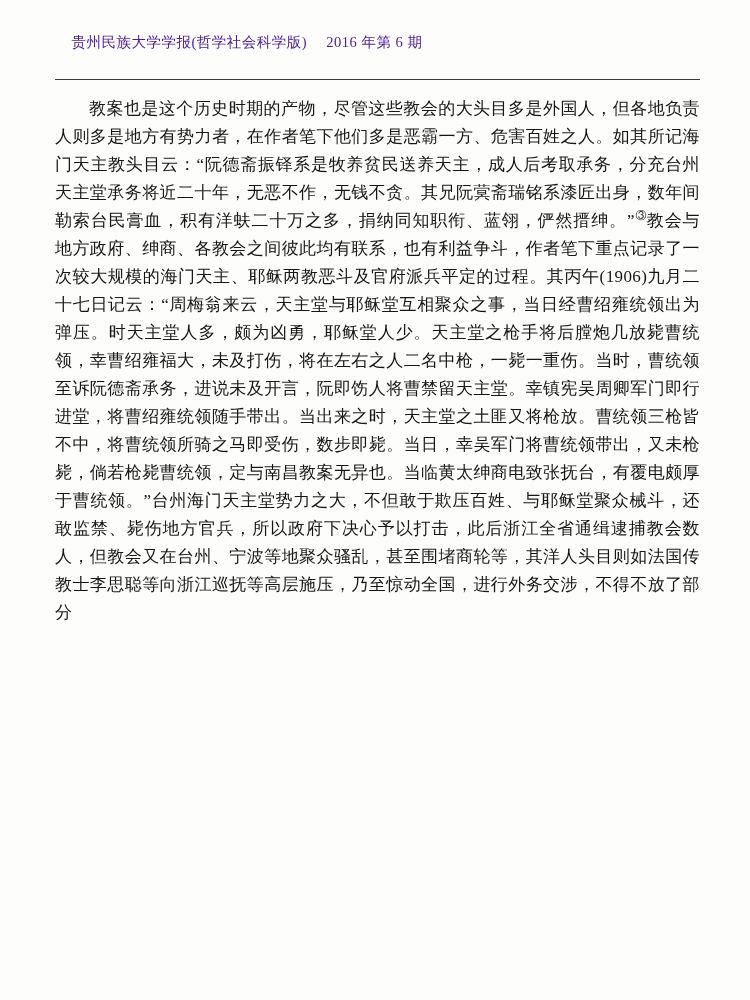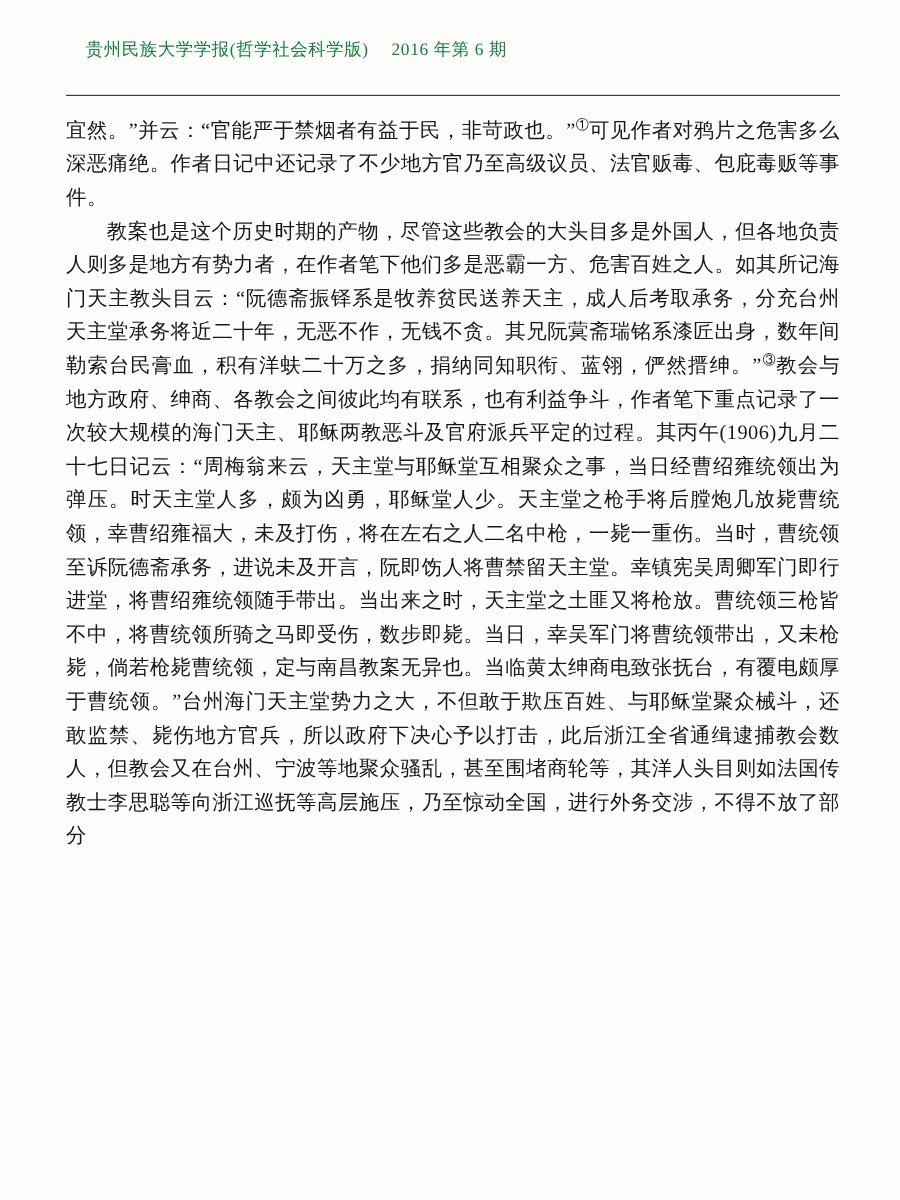--- a/index.html
+++ b/index.html
@@ -12,21 +12,21 @@
     width: 750px; height: 1000px;
     box-sizing: border-box;
     background: #fdfdfc;
     padding: 12px 50px 0 55px;
     color: #1b1b1b;
     overflow: hidden;
   }
   .header {
     font-size: 14.5px;
     line-height: 20px;
-    color: #15803d;
+    color: #4c1d95;
     letter-spacing: 0.5px;
     padding-bottom: 7px;
     border-bottom: 1.5px solid #3c3c3c;
     white-space: pre;
   }
   .article {
     margin-top: 15px;
     font-size: 17px;
     line-height: 28px;
     text-align: justify;
@@ -45,17 +45,16 @@
 </head>
 <body>
 
 <div class="page">
 
   <div class="header">
     <span>贵州民族大学学报(哲学社会科学版)　 2016 年第 6 期</span>
   </div>
 
   <div class="article">
-    <p class="para no-indent">宜然。”并云：“官能严于禁烟者有益于民，非苛政也。”<sup class="fnref">①</sup>可见作者对鸦片之危害多么深恶痛绝。作者日记中还记录了不少地方官乃至高级议员、法官贩毒、包庇毒贩等事件。</p>
     <p class="para">教案也是这个历史时期的产物，尽管这些教会的大头目多是外国人，但各地负责人则多是地方有势力者，在作者笔下他们多是恶霸一方、危害百姓之人。如其所记海门天主教头目云：“阮德斋振铎系是牧养贫民送养天主，成人后考取承务，分充台州天主堂承务将近二十年，无恶不作，无钱不贪。其兄阮蓂斋瑞铭系漆匠出身，数年间勒索台民膏血，积有洋蚨二十万之多，捐纳同知职衔、蓝翎，俨然搢绅。”<sup class="fnref">③</sup>教会与地方政府、绅商、各教会之间彼此均有联系，也有利益争斗，作者笔下重点记录了一次较大规模的海门天主、耶稣两教恶斗及官府派兵平定的过程。其丙午(1906)九月二十七日记云：“周梅翁来云，天主堂与耶稣堂互相聚众之事，当日经曹绍雍统领出为弹压。时天主堂人多，颇为凶勇，耶稣堂人少。天主堂之枪手将后膛炮几放毙曹统领，幸曹绍雍福大，未及打伤，将在左右之人二名中枪，一毙一重伤。当时，曹统领至诉阮德斋承务，进说未及开言，阮即饬人将曹禁留天主堂。幸镇宪吴周卿军门即行进堂，将曹绍雍统领随手带出。当出来之时，天主堂之土匪又将枪放。曹统领三枪皆不中，将曹统领所骑之马即受伤，数步即毙。当日，幸吴军门将曹统领带出，又未枪毙，倘若枪毙曹统领，定与南昌教案无异也。当临黄太绅商电致张抚台，有覆电颇厚于曹统领。”台州海门天主堂势力之大，不但敢于欺压百姓、与耶稣堂聚众械斗，还敢监禁、毙伤地方官兵，所以政府下决心予以打击，此后浙江全省通缉逮捕教会数人，但教会又在台州、宁波等地聚众骚乱，甚至围堵商轮等，其洋人头目则如法国传教士李思聪等向浙江巡抚等高层施压，乃至惊动全国，进行外务交涉，不得不放了部分</p>
   </div>
 
 </div>
 
 </body></html>

